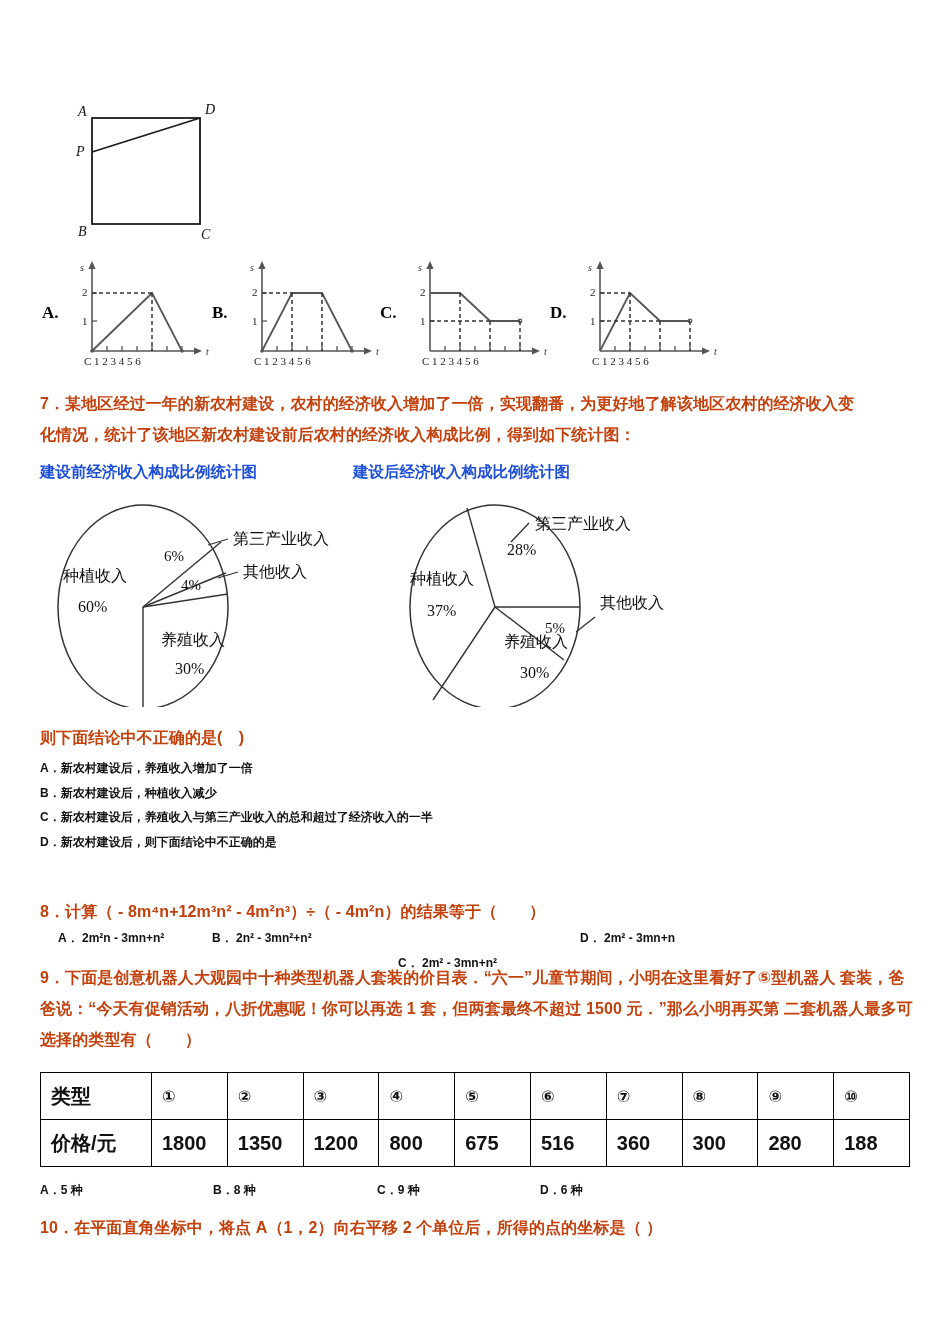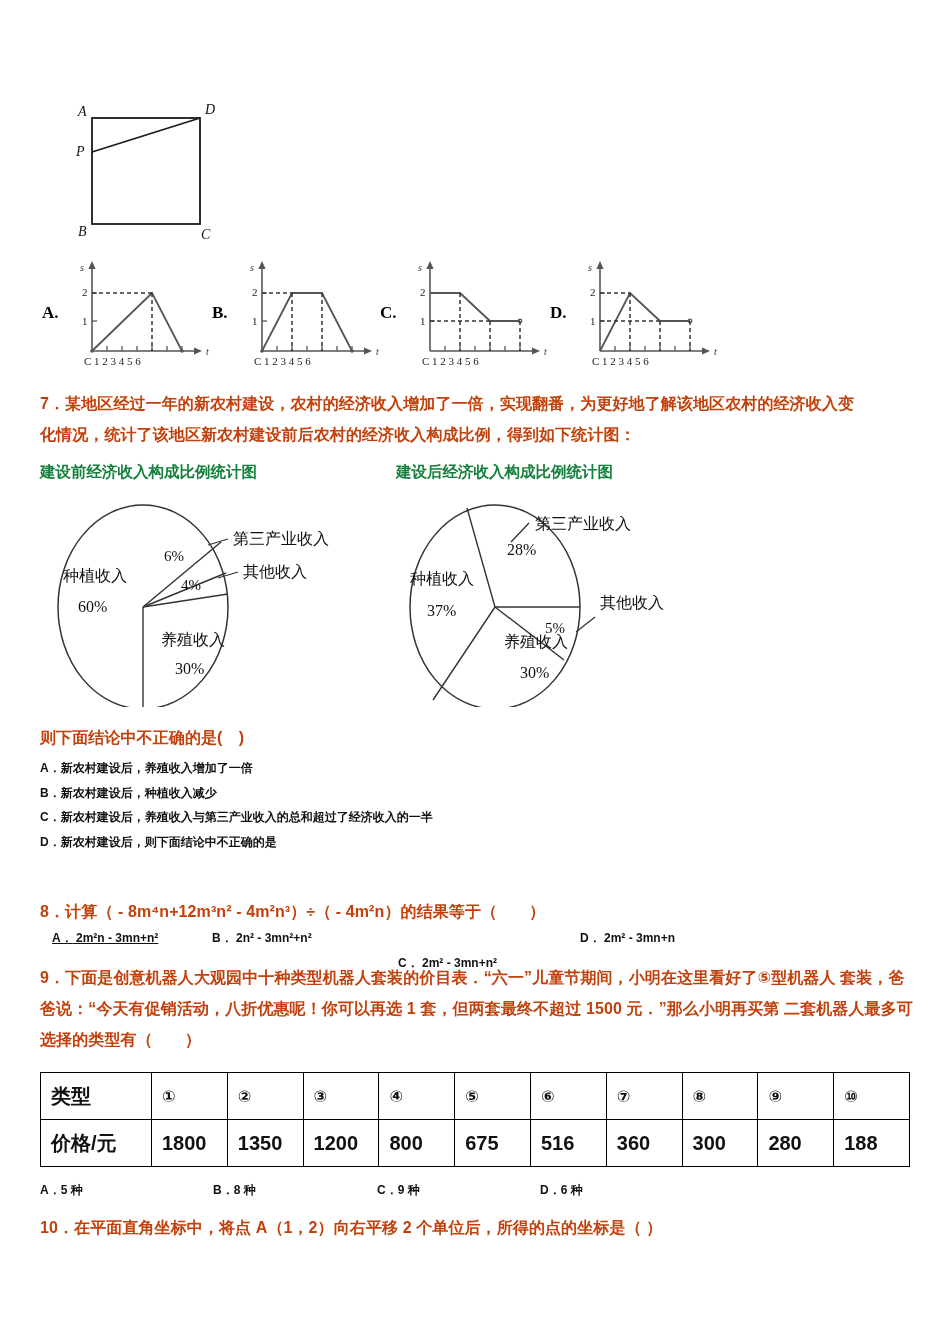--- a/index.html
+++ b/index.html
@@ -35,21 +35,21 @@
     font-family: "Liberation Sans", "DejaVu Sans", sans-serif;
     font-size: 12px;
     font-weight: 700;
     line-height: 2.05;
     color: #111;
   }
   .caption-row {
     font-family: "Liberation Sans", "DejaVu Sans", sans-serif;
     font-size: 15.5px;
     font-weight: 600;
-    color: #15803d;
+    color: #1d4ed8;
   }
 
   
   .fig-rect {
     position: absolute;
     left: 60px;
     top: 100px;
     width: 240px;
     height: 140px;
   }
@@ -87,21 +87,21 @@
     width: 878px;
   }
   .q7 .line { display: block; }
   .cap-wrap {
     position: absolute;
     left: 40px;
     top: 462px;
     width: 878px;
   }
   .cap-wrap .cap1 { position: absolute; left: 0; top: 0; }
-  .cap-wrap .cap2 { position: absolute; left: 313px; top: 0; margin-left: 43px; }
+  .cap-wrap .cap2 { position: absolute; left: 313px; top: 0; }
 
   
   .pies {
     position: absolute;
     left: 0px;
     top: 495px;
     width: 950px;
     height: 215px;
   }
   .pie-a { position: absolute; left: 40px;  top: 0; }
@@ -119,21 +119,21 @@
 
   
   .q7-concl { position: absolute; left: 40px; top: 722px; width: 878px; }
   .q7-opts  { position: absolute; left: 40px; top: 756px; width: 878px; }
   .q7-opts .opt { display: block; margin-bottom: 0px; }
 
   
   .q8      { position: absolute; left: 40px; top: 896px; width: 878px; }
   .q8-opts { position: absolute; left: 40px; top: 926px; width: 878px; height: 26px; }
   .q8-opts .o { position: absolute; top: 0; white-space: nowrap; }
-  .q8-opts .o1 { left: 12px; text-decoration: underline; }
+  .q8-opts .o1 { left: 18px; }
   .q8-opts .o2 { left: 172px; }
   .q8-opts .o3 { left: 358px; margin-top: 25px; }
   .q8-opts .o4 { left: 540px; }
 
   
   .q9 { position: absolute; left: 40px; top: 962px; width: 880px; }
 
   
   .tbl-wrap { position: absolute; left: 40px; top: 1072px; width: 870px; }
   table.price {

